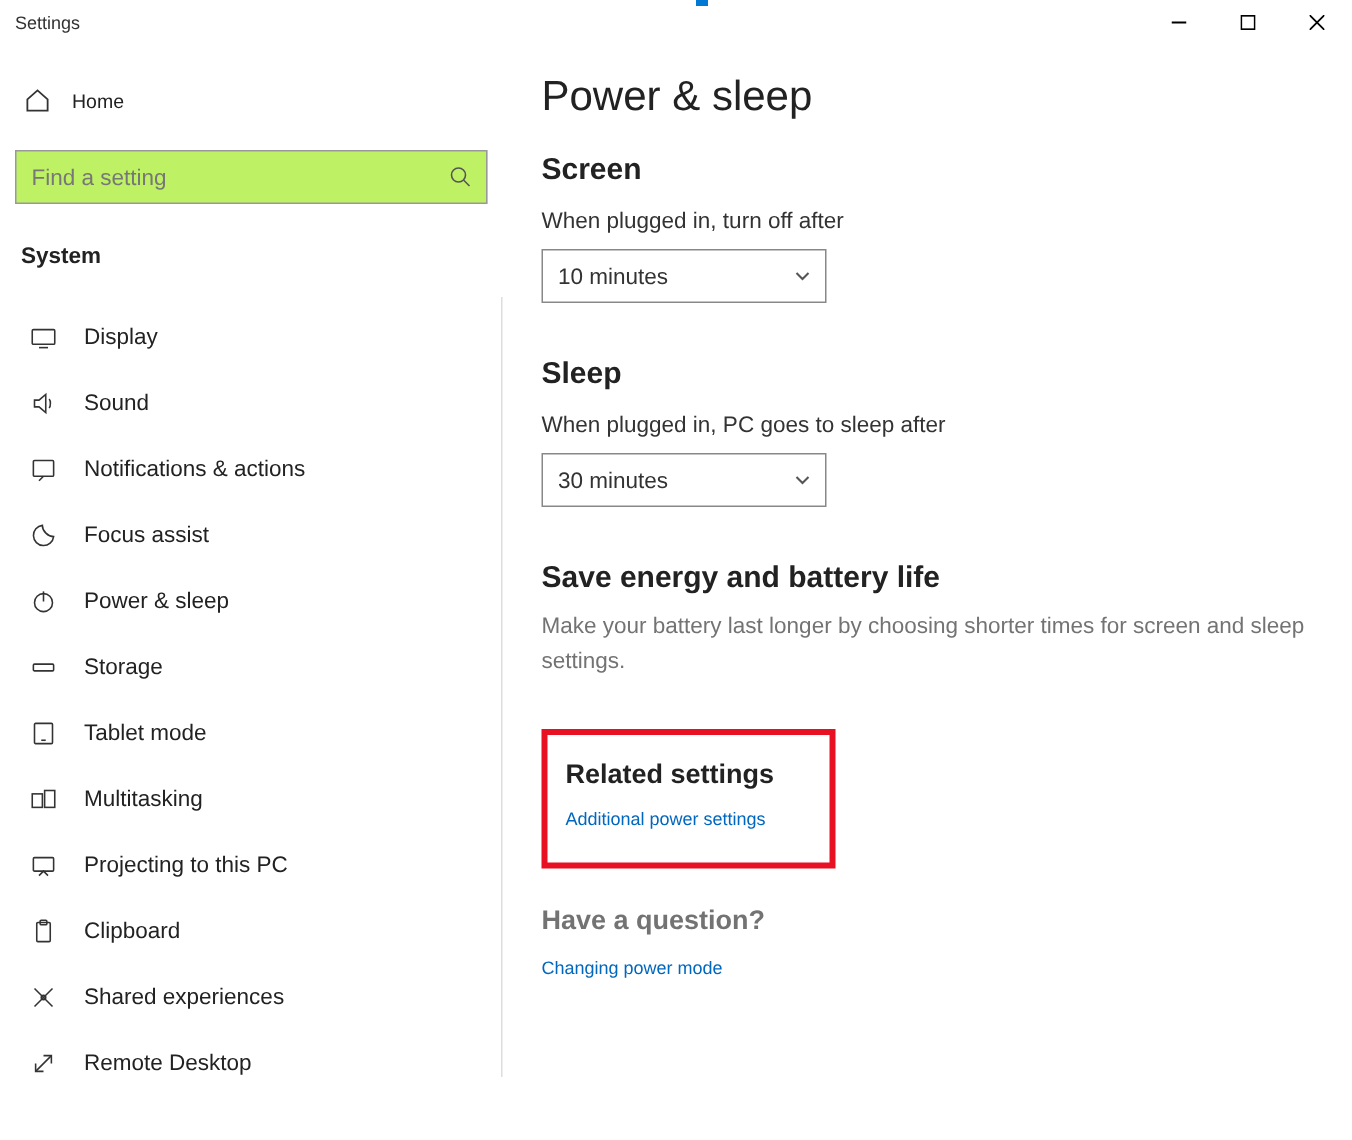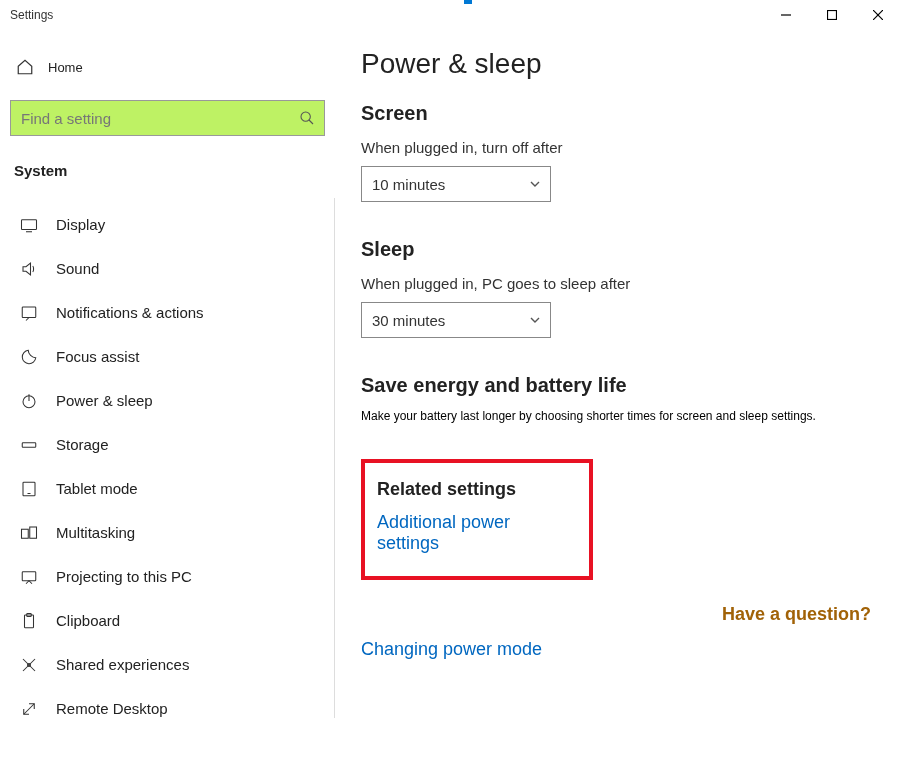--- a/index.html
+++ b/index.html
@@ -34,33 +34,33 @@
 .nav-item .icon svg { width: 18px; height: 18px; stroke: #333; fill: none; stroke-width: 1.4; }
 .nav-item span.label { font-size: 15px; color: #222; }
 
 .content { flex: 1; padding: 18px 30px 0 26px; overflow: hidden; }
 .h1 { font-size: 28px; font-weight: 400; color: #222; margin-bottom: 22px; }
 .h2 { font-size: 20px; font-weight: 600; color: #222; margin-top: 6px; margin-bottom: 14px; }
 .label-text { font-size: 15px; color: #333; margin-bottom: 10px; }
 .dropdown { width: 190px; height: 36px; border: 1px solid #888; display: flex; align-items: center; justify-content: space-between; padding: 0 10px; font-size: 15px; color: #333; cursor: pointer; margin-bottom: 36px; }
 .dropdown .chev { width: 10px; height: 10px; }
 .section-title { font-size: 20px; font-weight: 600; color: #222; margin-top: 22px; margin-bottom: 10px; }
-.help-text { font-size: 12px; color: #000000; line-height: 1.5; }
-.link { color: #0067c0; font-size: 18px; cursor: pointer; }
+.help-text { font-size: 15px; color: #737373; line-height: 1.5; }
+.link { color: #0067c0; font-size: 12px; cursor: pointer; }
 
 .related-box { border: 4px solid #e81123; border-color: #e60000; border: 4px solid #e81123; padding: 18px 12px 22px 12px; margin-top: 36px; width: 230px; }
 .related-box { border: 4px solid #e81123; }
 .related-box { border: 4px solid #de1a1a; }
 .related-box { border: 4px solid #e81123; }
 
-.related-box { border: 4px solid #e81123; padding: 16px 12px 22px 12px; margin-top: 34px; width: 232px; }
+.related-box { border: 4px solid #e81123; padding: 16px 12px 22px 12px; margin-top: 34px; width: 196px; }
 .related-title { font-size: 18px; font-weight: 600; color: #222; margin-bottom: 12px; }
 
 .question-block { margin-top: 24px; }
-.question-title { font-size: 18px; font-weight: 600; color: #a16207; margin-bottom: 14px; text-align: right; }
+.question-title { font-size: 18px; font-weight: 600; color: #737373; margin-bottom: 14px; }
 
 svg { display: block; }
 </style>
 </head>
 <body>
 
 <div class="accent-underline"></div>
 
 <div class="titlebar">
   <div class="titlebar-title">Settings</div>

